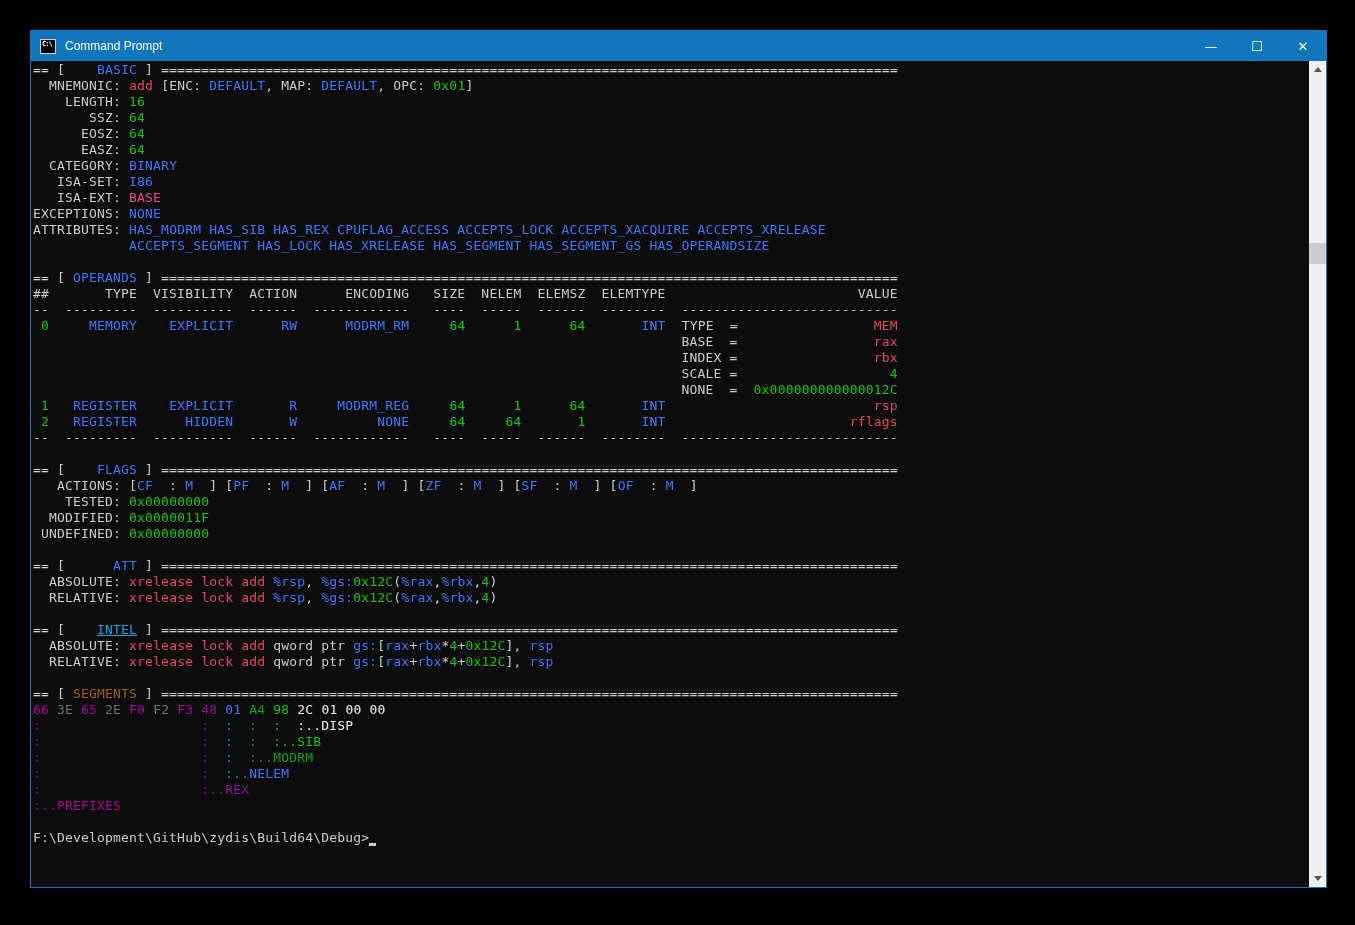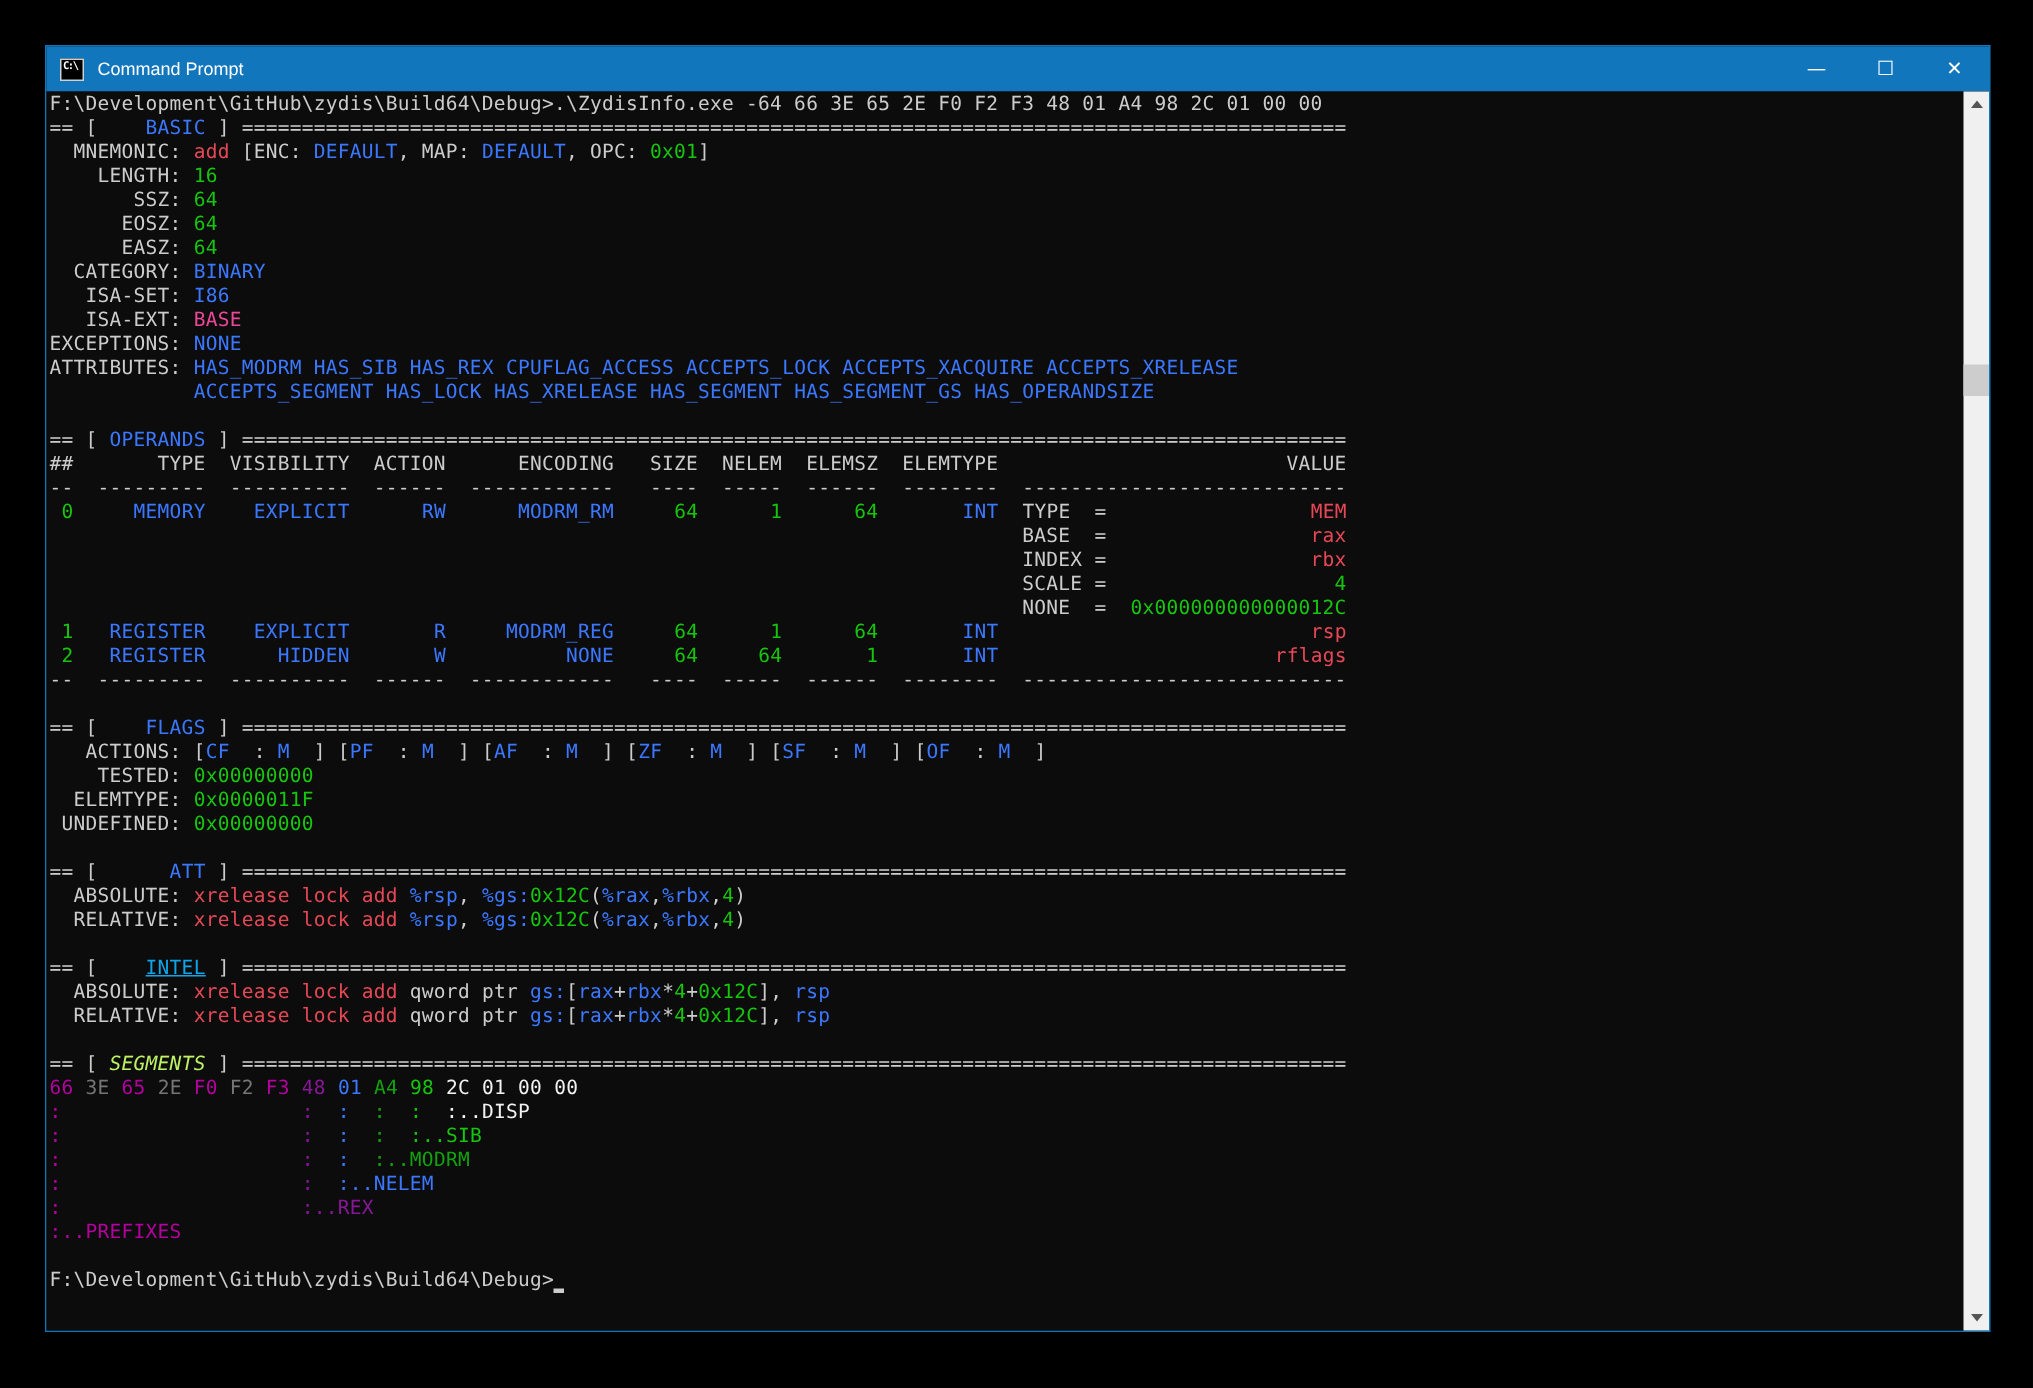--- a/index.html
+++ b/index.html
@@ -43,21 +43,20 @@
       </div>
     <div class="title">Command Prompt</div>
     <div class="controls">
       <div class="cbtn">—</div>
       <div class="cbtn">☐</div>
       <div class="cbtn">✕</div>
     </div>
   </div>
   <div class="console">
     <div class="output">
-        <div class="tline"><span style="color: rgb(204, 204, 204);">F:\Development\GitHub\zydis\Build64\Debug&gt;.\ZydisInfo.exe -64 66 3E 65 2E F0 F2 F3 48 01 A4 98 2C 01 00 00</span></div>
         <div class="tline"><span style="color: rgb(204, 204, 204);">== [    </span><span style="color: rgb(59, 120, 255);">BASIC</span><span style="color: rgb(204, 204, 204);"> ] </span><span style="color: rgb(204, 204, 204);">============================================================================================</span></div>
         <div class="tline"><span style="color: rgb(204, 204, 204);">  MNEMONIC: </span><span style="color: rgb(231, 72, 86);">add</span><span style="color: rgb(204, 204, 204);"> [ENC: </span><span style="color: rgb(59, 120, 255);">DEFAULT</span><span style="color: rgb(204, 204, 204);">, MAP: </span><span style="color: rgb(59, 120, 255);">DEFAULT</span><span style="color: rgb(204, 204, 204);">, OPC: </span><span style="color: rgb(22, 198, 12);">0x01</span><span style="color: rgb(204, 204, 204);">]</span></div>
         <div class="tline"><span style="color: rgb(204, 204, 204);">    LENGTH: </span><span style="color: rgb(22, 198, 12);">16</span></div>
         <div class="tline"><span style="color: rgb(204, 204, 204);">       SSZ: </span><span style="color: rgb(22, 198, 12);">64</span></div>
         <div class="tline"><span style="color: rgb(204, 204, 204);">      EOSZ: </span><span style="color: rgb(22, 198, 12);">64</span></div>
         <div class="tline"><span style="color: rgb(204, 204, 204);">      EASZ: </span><span style="color: rgb(22, 198, 12);">64</span></div>
         <div class="tline"><span style="color: rgb(204, 204, 204);">  CATEGORY: </span><span style="color: rgb(59, 120, 255);">BINARY</span></div>
         <div class="tline"><span style="color: rgb(204, 204, 204);">   ISA-SET: </span><span style="color: rgb(59, 120, 255);">I86</span></div>
         <div class="tline"><span style="color: rgb(204, 204, 204);">   ISA-EXT: </span><span style="color: #ec4899;">BASE</span></div>
         <div class="tline"><span style="color: rgb(204, 204, 204);">EXCEPTIONS: </span><span style="color: rgb(59, 120, 255);">NONE</span></div>
@@ -72,32 +71,32 @@
         <div class="tline"><span style="color: rgb(204, 204, 204);">                                                                                 </span><span style="color: rgb(204, 204, 204);">INDEX =</span><span style="color: rgb(204, 204, 204);">                 </span><span style="color: rgb(231, 72, 86);">rbx</span></div>
         <div class="tline"><span style="color: rgb(204, 204, 204);">                                                                                 </span><span style="color: rgb(204, 204, 204);">SCALE =</span><span style="color: rgb(204, 204, 204);">                   </span><span style="color: rgb(22, 198, 12);">4</span></div>
         <div class="tline"><span style="color: rgb(204, 204, 204);">                                                                                 </span><span style="color: rgb(204, 204, 204);">NONE  =</span><span style="color: rgb(204, 204, 204);">  </span><span style="color: rgb(22, 198, 12);">0x000000000000012C</span></div>
         <div class="tline"><span style="color: rgb(22, 198, 12);"> 1</span><span style="color: rgb(204, 204, 204);">   </span><span style="color: rgb(59, 120, 255);">REGISTER</span><span style="color: rgb(204, 204, 204);">    </span><span style="color: rgb(59, 120, 255);">EXPLICIT</span><span style="color: rgb(204, 204, 204);">       </span><span style="color: rgb(59, 120, 255);">R</span><span style="color: rgb(204, 204, 204);">     </span><span style="color: rgb(59, 120, 255);">MODRM_REG</span><span style="color: rgb(204, 204, 204);">     </span><span style="color: rgb(22, 198, 12);">64</span><span style="color: rgb(204, 204, 204);">      </span><span style="color: rgb(22, 198, 12);">1</span><span style="color: rgb(204, 204, 204);">      </span><span style="color: rgb(22, 198, 12);">64</span><span style="color: rgb(204, 204, 204);">       </span><span style="color: rgb(59, 120, 255);">INT</span><span style="color: rgb(204, 204, 204);">                          </span><span style="color: rgb(231, 72, 86);">rsp</span></div>
         <div class="tline"><span style="color: rgb(22, 198, 12);"> 2</span><span style="color: rgb(204, 204, 204);">   </span><span style="color: rgb(59, 120, 255);">REGISTER</span><span style="color: rgb(204, 204, 204);">      </span><span style="color: rgb(59, 120, 255);">HIDDEN</span><span style="color: rgb(204, 204, 204);">       </span><span style="color: rgb(59, 120, 255);">W</span><span style="color: rgb(204, 204, 204);">          </span><span style="color: rgb(59, 120, 255);">NONE</span><span style="color: rgb(204, 204, 204);">     </span><span style="color: rgb(22, 198, 12);">64</span><span style="color: rgb(204, 204, 204);">     </span><span style="color: rgb(22, 198, 12);">64</span><span style="color: rgb(204, 204, 204);">       </span><span style="color: rgb(22, 198, 12);">1</span><span style="color: rgb(204, 204, 204);">       </span><span style="color: rgb(59, 120, 255);">INT</span><span style="color: rgb(204, 204, 204);">                       </span><span style="color: rgb(231, 72, 86);">rflags</span></div>
         <div class="tline"><span style="color: rgb(204, 204, 204);">--  ---------  ----------  ------  ------------   ----  -----  ------  --------  ---------------------------</span></div>
         <div class="tline"></div>
         <div class="tline"><span style="color: rgb(204, 204, 204);">== [    </span><span style="color: rgb(59, 120, 255);">FLAGS</span><span style="color: rgb(204, 204, 204);"> ] </span><span style="color: rgb(204, 204, 204);">============================================================================================</span></div>
         <div class="tline"><span style="color: rgb(204, 204, 204);">   ACTIONS: [</span><span style="color: rgb(59, 120, 255);">CF</span><span style="color: rgb(204, 204, 204);">  : </span><span style="color: rgb(59, 120, 255);">M</span><span style="color: rgb(204, 204, 204);">  ] [</span><span style="color: rgb(59, 120, 255);">PF</span><span style="color: rgb(204, 204, 204);">  : </span><span style="color: rgb(59, 120, 255);">M</span><span style="color: rgb(204, 204, 204);">  ] [</span><span style="color: rgb(59, 120, 255);">AF</span><span style="color: rgb(204, 204, 204);">  : </span><span style="color: rgb(59, 120, 255);">M</span><span style="color: rgb(204, 204, 204);">  ] [</span><span style="color: rgb(59, 120, 255);">ZF</span><span style="color: rgb(204, 204, 204);">  : </span><span style="color: rgb(59, 120, 255);">M</span><span style="color: rgb(204, 204, 204);">  ] [</span><span style="color: rgb(59, 120, 255);">SF</span><span style="color: rgb(204, 204, 204);">  : </span><span style="color: rgb(59, 120, 255);">M</span><span style="color: rgb(204, 204, 204);">  ] [</span><span style="color: rgb(59, 120, 255);">OF</span><span style="color: rgb(204, 204, 204);">  : </span><span style="color: rgb(59, 120, 255);">M</span><span style="color: rgb(204, 204, 204);">  ]</span></div>
         <div class="tline"><span style="color: rgb(204, 204, 204);">    TESTED: </span><span style="color: rgb(22, 198, 12);">0x00000000</span></div>
-        <div class="tline"><span style="color: rgb(204, 204, 204);">  ELEMTYPE: </span><span style="color: rgb(22, 198, 12);">0x0000011F</span></div>
+        <div class="tline"><span style="color: rgb(204, 204, 204);">  MODIFIED: </span><span style="color: rgb(22, 198, 12);">0x0000011F</span></div>
         <div class="tline"><span style="color: rgb(204, 204, 204);"> UNDEFINED: </span><span style="color: rgb(22, 198, 12);">0x00000000</span></div>
         <div class="tline"></div>
         <div class="tline"><span style="color: rgb(204, 204, 204);">== [      </span><span style="color: rgb(59, 120, 255);">ATT</span><span style="color: rgb(204, 204, 204);"> ] </span><span style="color: rgb(204, 204, 204);">============================================================================================</span></div>
         <div class="tline"><span style="color: rgb(204, 204, 204);">  ABSOLUTE: </span><span style="color: rgb(231, 72, 86);">xrelease lock add</span><span style="color: rgb(204, 204, 204);"> </span><span style="color: rgb(59, 120, 255);">%rsp</span><span style="color: rgb(204, 204, 204);">, </span><span style="color: rgb(59, 120, 255);">%gs:</span><span style="color: rgb(22, 198, 12);">0x12C</span><span style="color: rgb(204, 204, 204);">(</span><span style="color: rgb(59, 120, 255);">%rax</span><span style="color: rgb(204, 204, 204);">,</span><span style="color: rgb(59, 120, 255);">%rbx</span><span style="color: rgb(204, 204, 204);">,</span><span style="color: rgb(22, 198, 12);">4</span><span style="color: rgb(204, 204, 204);">)</span></div>
         <div class="tline"><span style="color: rgb(204, 204, 204);">  RELATIVE: </span><span style="color: rgb(231, 72, 86);">xrelease lock add</span><span style="color: rgb(204, 204, 204);"> </span><span style="color: rgb(59, 120, 255);">%rsp</span><span style="color: rgb(204, 204, 204);">, </span><span style="color: rgb(59, 120, 255);">%gs:</span><span style="color: rgb(22, 198, 12);">0x12C</span><span style="color: rgb(204, 204, 204);">(</span><span style="color: rgb(59, 120, 255);">%rax</span><span style="color: rgb(204, 204, 204);">,</span><span style="color: rgb(59, 120, 255);">%rbx</span><span style="color: rgb(204, 204, 204);">,</span><span style="color: rgb(22, 198, 12);">4</span><span style="color: rgb(204, 204, 204);">)</span></div>
         <div class="tline"></div>
         <div class="tline"><span style="color: rgb(204, 204, 204);">== [    </span><span style="color: #0ea5e9; text-decoration: underline;">INTEL</span><span style="color: rgb(204, 204, 204);"> ] </span><span style="color: rgb(204, 204, 204);">============================================================================================</span></div>
         <div class="tline"><span style="color: rgb(204, 204, 204);">  ABSOLUTE: </span><span style="color: rgb(231, 72, 86);">xrelease lock add</span><span style="color: rgb(204, 204, 204);"> qword ptr </span><span style="color: rgb(59, 120, 255);">gs:</span><span style="color: rgb(204, 204, 204);">[</span><span style="color: rgb(59, 120, 255);">rax</span><span style="color: rgb(204, 204, 204);">+</span><span style="color: rgb(59, 120, 255);">rbx</span><span style="color: rgb(204, 204, 204);">*</span><span style="color: rgb(22, 198, 12);">4</span><span style="color: rgb(204, 204, 204);">+</span><span style="color: rgb(22, 198, 12);">0x12C</span><span style="color: rgb(204, 204, 204);">], </span><span style="color: rgb(59, 120, 255);">rsp</span></div>
         <div class="tline"><span style="color: rgb(204, 204, 204);">  RELATIVE: </span><span style="color: rgb(231, 72, 86);">xrelease lock add</span><span style="color: rgb(204, 204, 204);"> qword ptr </span><span style="color: rgb(59, 120, 255);">gs:</span><span style="color: rgb(204, 204, 204);">[</span><span style="color: rgb(59, 120, 255);">rax</span><span style="color: rgb(204, 204, 204);">+</span><span style="color: rgb(59, 120, 255);">rbx</span><span style="color: rgb(204, 204, 204);">*</span><span style="color: rgb(22, 198, 12);">4</span><span style="color: rgb(204, 204, 204);">+</span><span style="color: rgb(22, 198, 12);">0x12C</span><span style="color: rgb(204, 204, 204);">], </span><span style="color: rgb(59, 120, 255);">rsp</span></div>
         <div class="tline"></div>
-        <div class="tline"><span style="color: rgb(204, 204, 204);">== [ </span><span style="color: #bef264; font-style: italic;">SEGMENTS</span><span style="color: rgb(204, 204, 204);"> ] </span><span style="color: rgb(204, 204, 204);">============================================================================================</span></div>
+        <div class="tline"><span style="color: rgb(204, 204, 204);">== [ </span><span style="color: #a16207;">SEGMENTS</span><span style="color: rgb(204, 204, 204);"> ] </span><span style="color: rgb(204, 204, 204);">============================================================================================</span></div>
         <div class="tline"><span style="color: rgb(180, 0, 158);">66</span><span style="color: rgb(204, 204, 204);"> </span><span style="color: rgb(118, 118, 118);">3E</span><span style="color: rgb(204, 204, 204);"> </span><span style="color: rgb(180, 0, 158);">65</span><span style="color: rgb(204, 204, 204);"> </span><span style="color: rgb(118, 118, 118);">2E</span><span style="color: rgb(204, 204, 204);"> </span><span style="color: rgb(180, 0, 158);">F0</span><span style="color: rgb(204, 204, 204);"> </span><span style="color: rgb(118, 118, 118);">F2</span><span style="color: rgb(204, 204, 204);"> </span><span style="color: rgb(180, 0, 158);">F3</span><span style="color: rgb(204, 204, 204);"> </span><span style="color: rgb(136, 23, 152);">48</span><span style="color: rgb(204, 204, 204);"> </span><span style="color: rgb(59, 120, 255);">01</span><span style="color: rgb(204, 204, 204);"> </span><span style="color: rgb(19, 161, 14);">A4</span><span style="color: rgb(204, 204, 204);"> </span><span style="color: rgb(22, 198, 12);">98</span><span style="color: rgb(204, 204, 204);"> </span><span style="color: rgb(242, 242, 242);">2C</span><span style="color: rgb(204, 204, 204);"> </span><span style="color: rgb(242, 242, 242);">01</span><span style="color: rgb(204, 204, 204);"> </span><span style="color: rgb(242, 242, 242);">00</span><span style="color: rgb(204, 204, 204);"> </span><span style="color: rgb(242, 242, 242);">00</span></div>
         <div class="tline"><span style="color: rgb(180, 0, 158);">:</span><span style="color: rgb(204, 204, 204);">                    </span><span style="color: rgb(136, 23, 152);">:</span><span style="color: rgb(204, 204, 204);">  </span><span style="color: rgb(59, 120, 255);">:</span><span style="color: rgb(204, 204, 204);">  </span><span style="color: rgb(19, 161, 14);">:</span><span style="color: rgb(204, 204, 204);">  </span><span style="color: rgb(22, 198, 12);">:</span><span style="color: rgb(204, 204, 204);">  </span><span style="color: rgb(242, 242, 242);">:..DISP</span></div>
         <div class="tline"><span style="color: rgb(180, 0, 158);">:</span><span style="color: rgb(204, 204, 204);">                    </span><span style="color: rgb(136, 23, 152);">:</span><span style="color: rgb(204, 204, 204);">  </span><span style="color: rgb(59, 120, 255);">:</span><span style="color: rgb(204, 204, 204);">  </span><span style="color: rgb(19, 161, 14);">:</span><span style="color: rgb(204, 204, 204);">  </span><span style="color: rgb(22, 198, 12);">:..SIB</span></div>
         <div class="tline"><span style="color: rgb(180, 0, 158);">:</span><span style="color: rgb(204, 204, 204);">                    </span><span style="color: rgb(136, 23, 152);">:</span><span style="color: rgb(204, 204, 204);">  </span><span style="color: rgb(59, 120, 255);">:</span><span style="color: rgb(204, 204, 204);">  </span><span style="color: rgb(19, 161, 14);">:..MODRM</span></div>
         <div class="tline"><span style="color: rgb(180, 0, 158);">:</span><span style="color: rgb(204, 204, 204);">                    </span><span style="color: rgb(136, 23, 152);">:</span><span style="color: rgb(204, 204, 204);">  </span><span style="color: rgb(59, 120, 255);">:..NELEM</span></div>
         <div class="tline"><span style="color: rgb(180, 0, 158);">:</span><span style="color: rgb(204, 204, 204);">                    </span><span style="color: rgb(136, 23, 152);">:..REX</span></div>
         <div class="tline"><span style="color: rgb(180, 0, 158);">:..PREFIXES</span></div>
         <div class="tline"></div>
         <div class="tline"><span style="color: rgb(204, 204, 204);">F:\Development\GitHub\zydis\Build64\Debug&gt;</span><span class="cursor"></span></div>
       </div>

